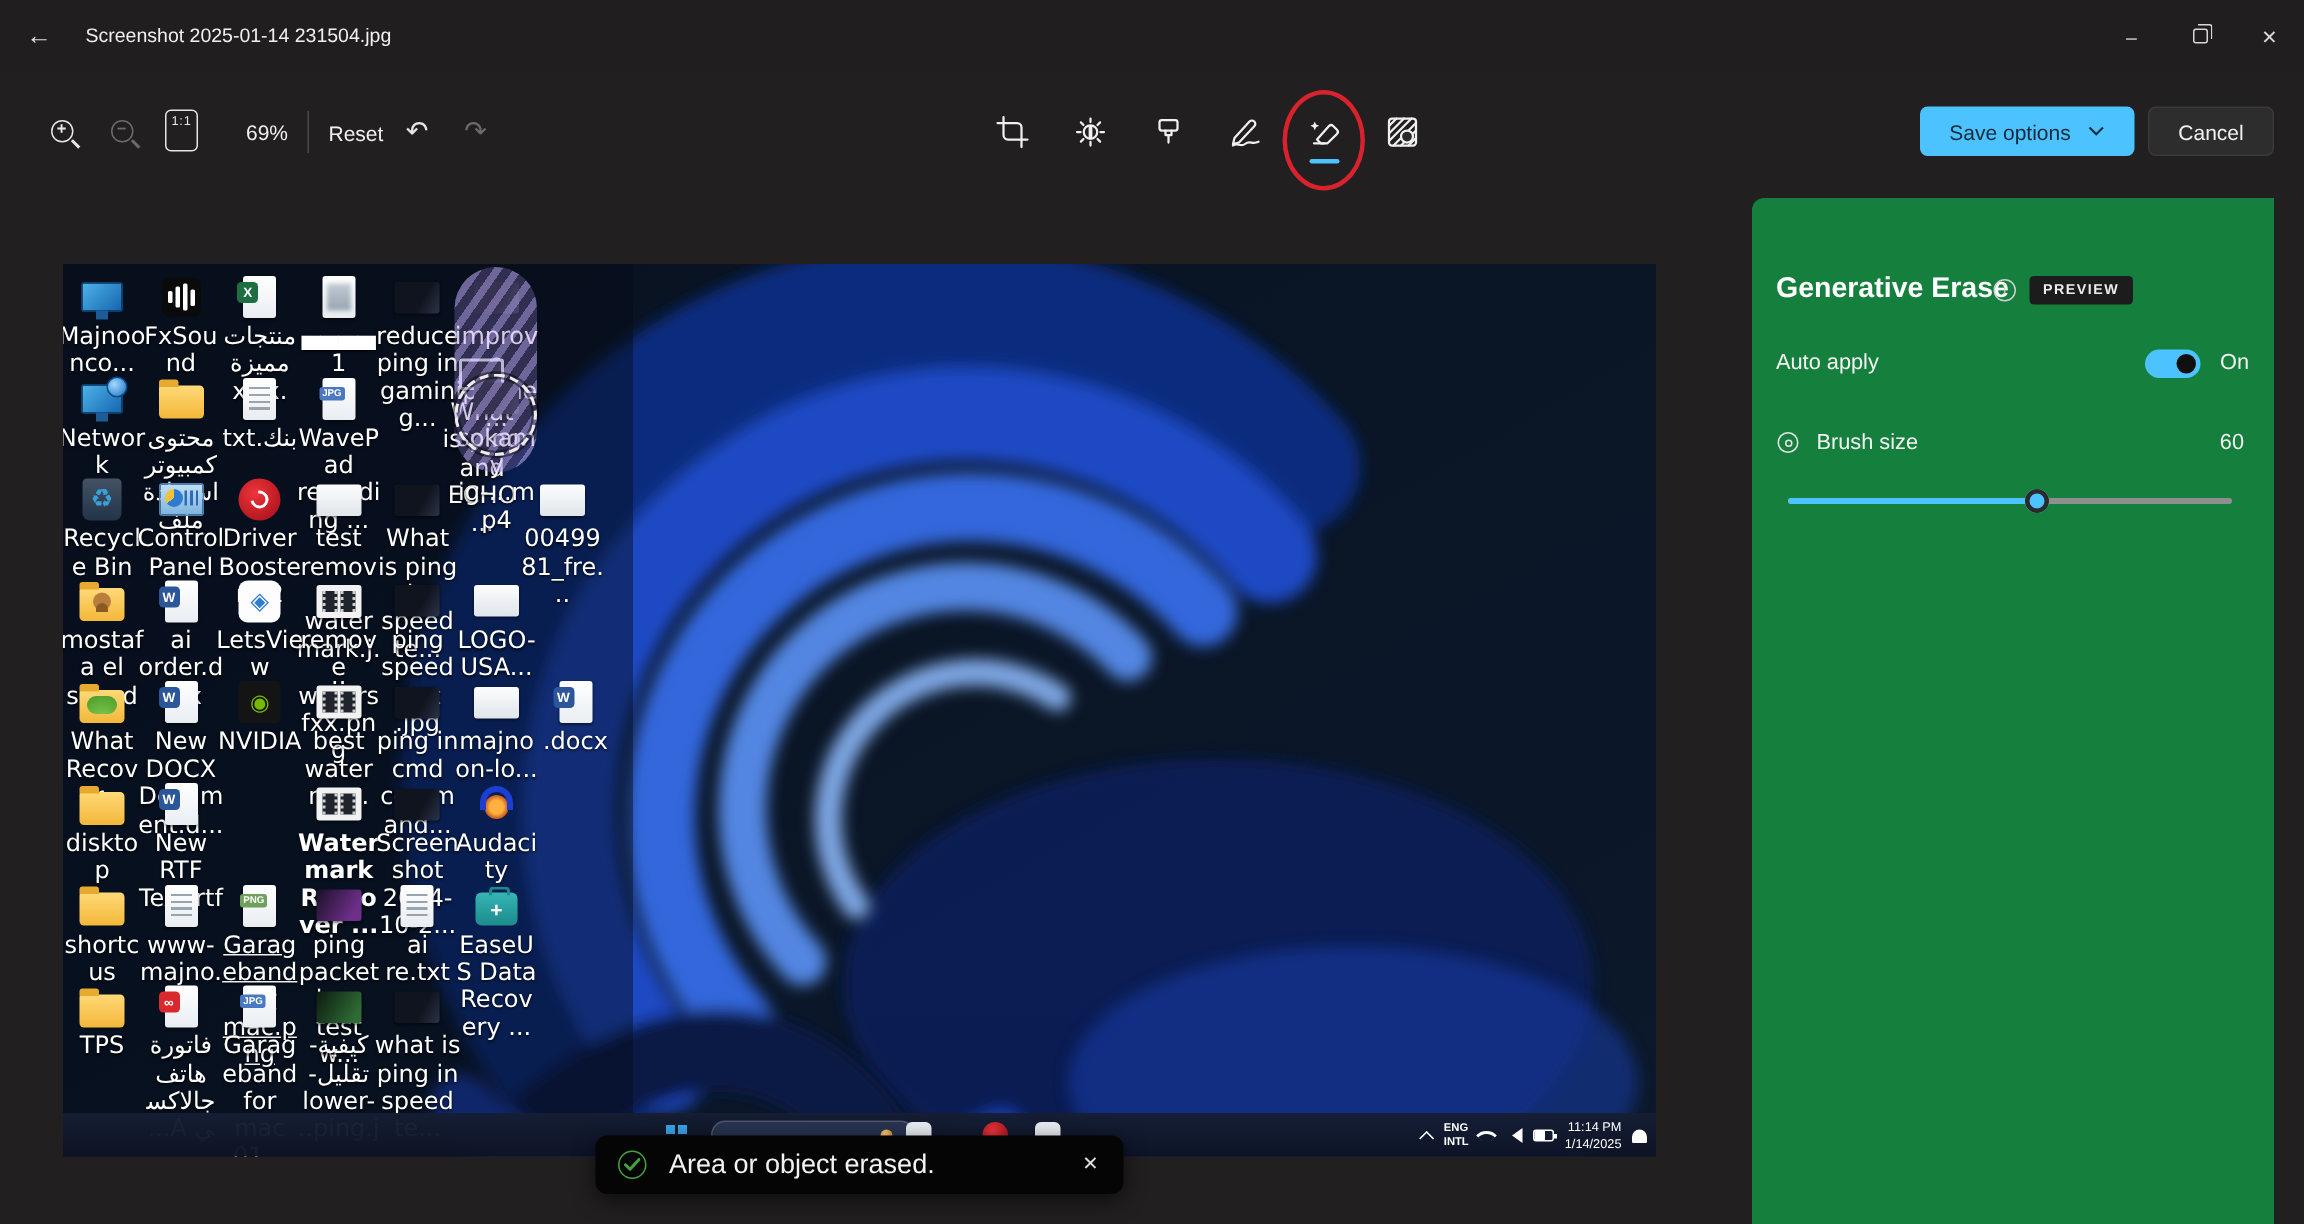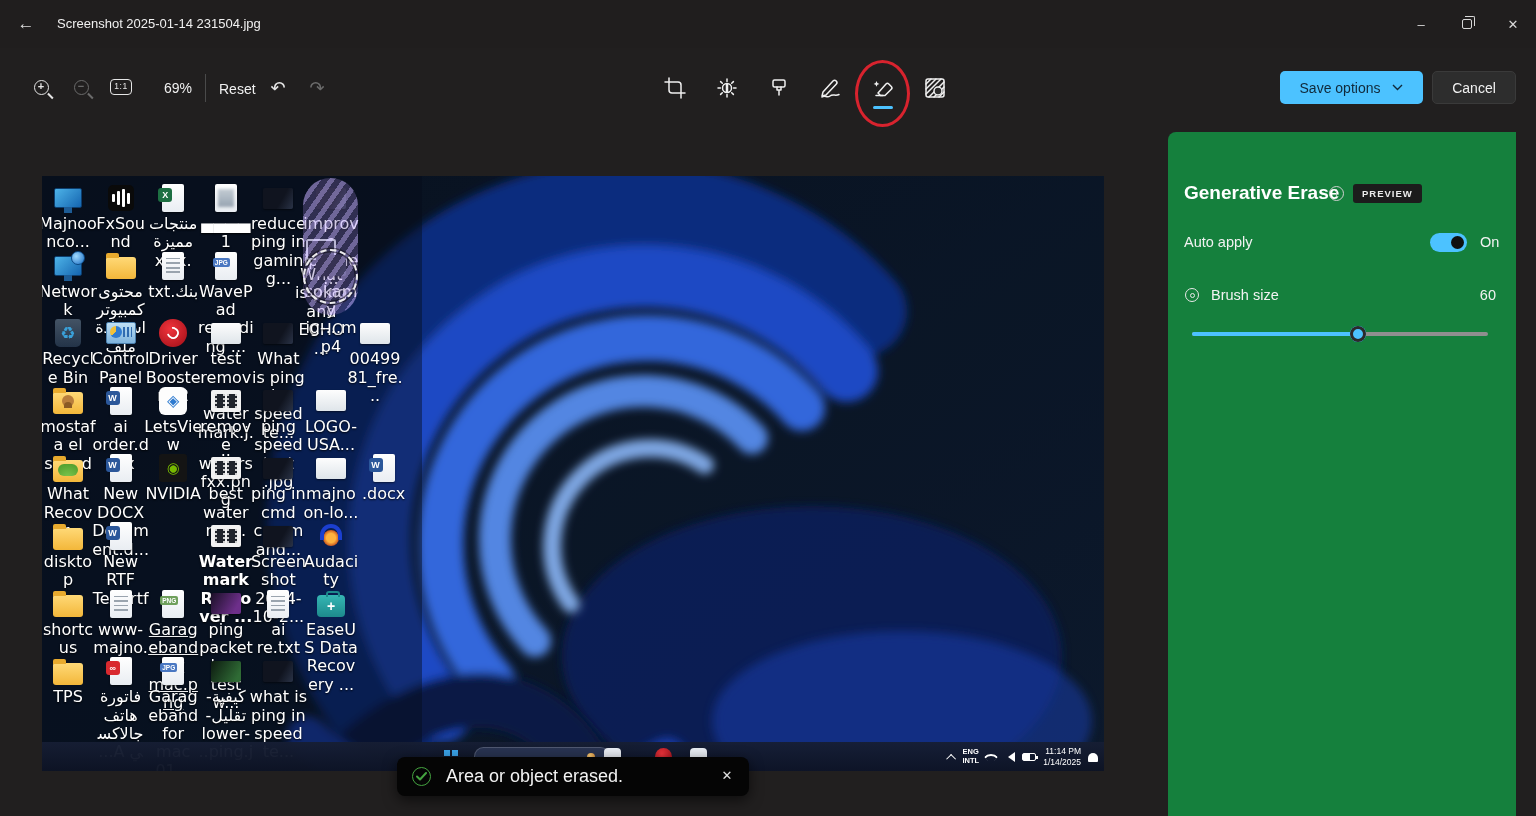--- a/index.html
+++ b/index.html
@@ -22,21 +22,21 @@
   #toolbar { position:absolute; left:0; top:60px; width:1536px; height:56px; }
   .tbtn { position:absolute; top:66px; width:40px; height:42px; display:flex; align-items:center;
           justify-content:center; border-radius:5px; }
   .mag { width:15px; height:15px; border:1.7px solid #e6e6e6; border-radius:50%; position:relative; }
   .mag:after { content:""; position:absolute; width:7px; height:1.7px; background:#e6e6e6;
                bottom:-3px; right:-6px; transform:rotate(45deg); }
   .mag .pm { position:absolute; left:1px; top:0; width:11px; height:11px; color:#e6e6e6;
              font-size:11px; line-height:11px; text-align:center; font-weight:bold; }
   .dim .mag, .dim .pm { border-color:#6b6b6b !important; color:#6b6b6b !important; }
   .dim .mag:after { background:#6b6b6b; }
-  .fit11 { width:22px; height:16px; border:1.6px solid #e6e6e6; border-radius:4px; font-size:8.5px;
+  .fit11 { width:22px; height:28px; border:1.6px solid #e6e6e6; border-radius:4px; font-size:8.5px;
            line-height:13px; text-align:center; color:#e6e6e6; letter-spacing:0.5px; }
   #zoom-pct { position:absolute; left:156px; top:80px; font-size:14px; color:#f0f0f0; width:44px; text-align:center; }
   #tb-divider { position:absolute; left:205px; top:74px; width:1px; height:28px; background:#4a4a4a; }
   #reset-btn { position:absolute; left:211px; top:76px; font-size:14px; color:#f0f0f0; padding:5px 8px; border-radius:5px; }
   .arr { font-size:18px; color:#e6e6e6; font-family:"DejaVu Sans", sans-serif; }
   .arr.dim2 { color:#6b6b6b; }
 
   
   #tool-strip { position:absolute; left:649px; top:64px; height:50px; display:flex; }
   .tool { width:52px; height:48px; display:flex; align-items:center; justify-content:center; position:relative; }

